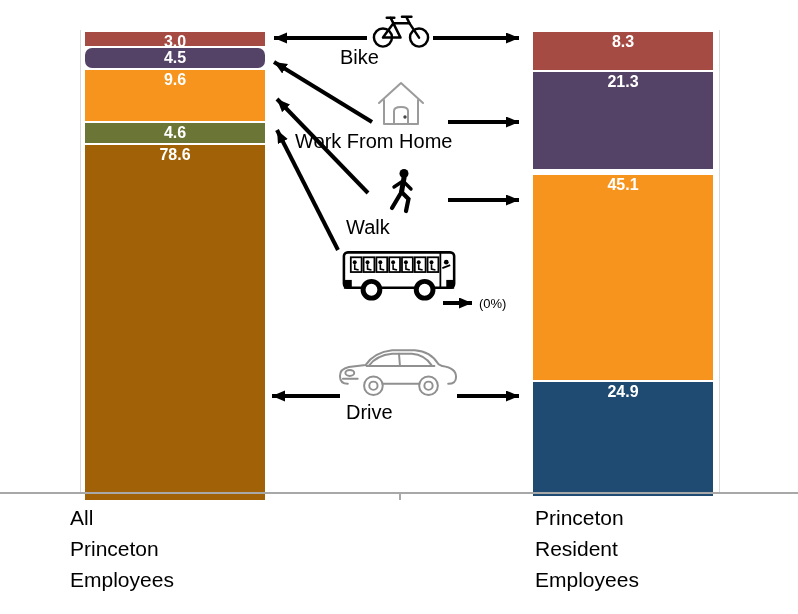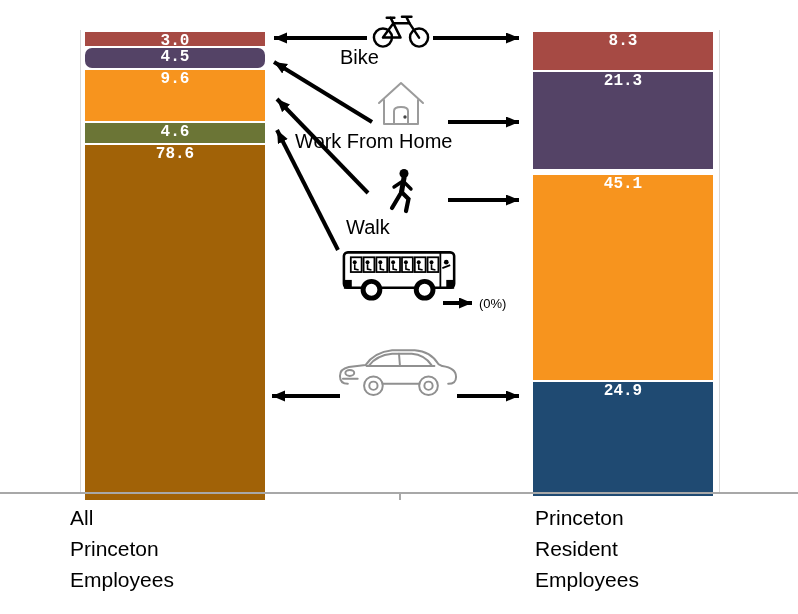--- a/index.html
+++ b/index.html
@@ -1,21 +1,21 @@
 <!DOCTYPE html>
 <html><head>
 <meta charset="utf-8">
 <style>
   html,body{margin:0;padding:0;background:#fff;}
   .canvas{
     position:relative;width:798px;height:614px;background:#fff;overflow:hidden;
     font-family:"Liberation Sans",sans-serif;
   }
   .plot-edge{position:absolute;top:30px;height:462px;width:1px;background:#d9d9d9;}
-  .bar{position:absolute;top:32px;width:180px;height:460px;font-family:Liberation Mono, monospace;}
+  .bar{position:absolute;top:32px;width:180px;height:460px;}
   .seg{width:100%;box-sizing:border-box;}
   .seg-label{
     display:block;text-align:center;color:#fff;font-weight:bold;
     font-size:16px;line-height:15px;padding-top:2px;white-space:nowrap;
   }
   .axis-line{position:absolute;left:0;top:492px;width:798px;height:2px;background:#a8a8a8;}
   .axis-tick{position:absolute;left:399px;top:492px;width:2px;height:8px;background:#a8a8a8;}
   .cat-label{
     position:absolute;top:502px;color:#000;
     font-size:21px;line-height:31px;
@@ -152,20 +152,21 @@
       <path d="M29 26 L98 26"></path>
       <ellipse cx="12" cy="33" rx="4.5" ry="3"></ellipse>
       <path d="M5 39 L20 39"></path>
       <circle cx="36" cy="46" r="9.5"></circle>
         <circle cx="36" cy="46" r="4.2"></circle>
       <circle cx="92" cy="46" r="9.5"></circle>
         <circle cx="92" cy="46" r="4.2"></circle>
       <path d="M46 44 L82 44"></path>
     </g>
   </svg>
+  <div class="mode-label" style="left:346px;top:401px;width:120px">Drive</div>
 
   <div class="axis-line"></div>
   <div class="axis-tick"></div>
 
   <div class="cat-label" style="left:70px;width:190px">
     <div>All</div>
     <div>Princeton</div>
     <div>Employees</div>
   </div>
   <div class="cat-label" style="left:535px;width:185px">

